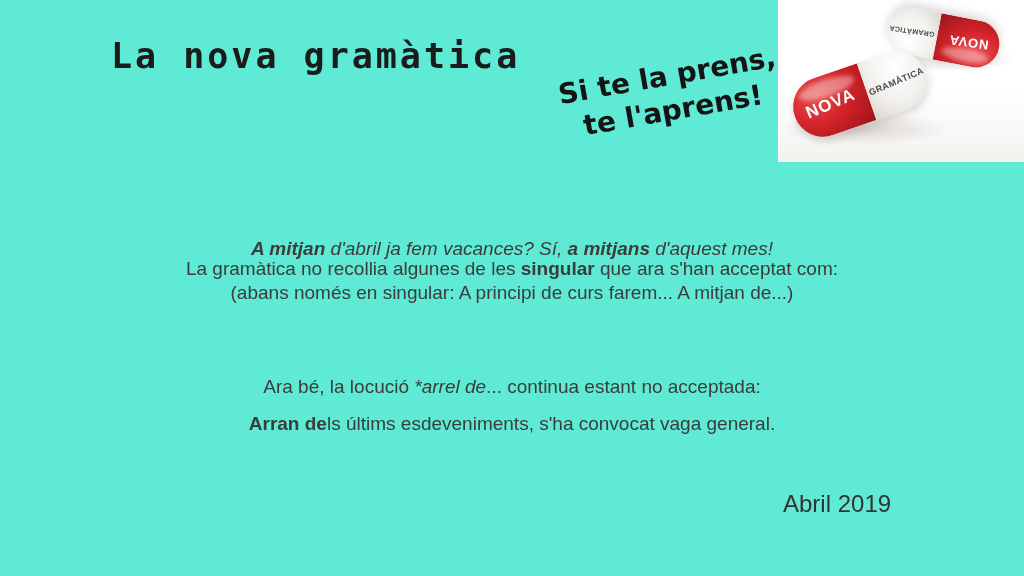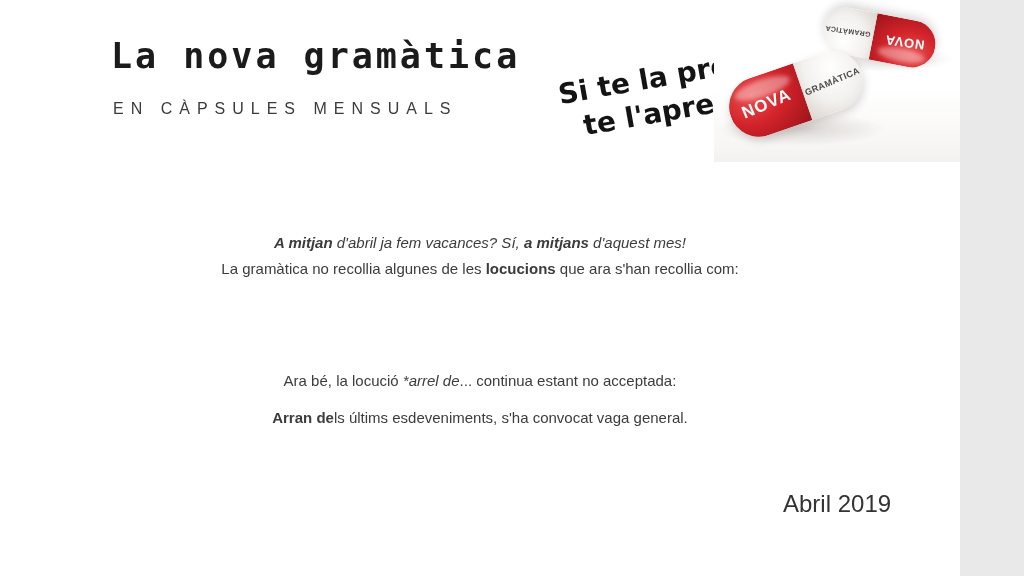--- a/index.html
+++ b/index.html
@@ -1,18 +1,18 @@
 <!DOCTYPE html>
 <html><head>
 <meta charset="utf-8">
 <style>
   html,body{margin:0;padding:0;background:#e9e9e9;}
   .slide{
-    position:relative;width:916px;height:576px;background:#ffffff;
-    overflow:hidden;font-family:"Liberation Sans",sans-serif;color:#3c3c3c;padding-left:44px;
+    position:relative;width:1024px;height:576px;background:#5eead4;
+    overflow:hidden;font-family:"Liberation Sans",sans-serif;color:#3c3c3c;
   }
 
   
   .title{
     position:absolute;left:111px;top:36px;
     font-family:"DejaVu Sans Mono",monospace;font-weight:bold;
     font-size:35px;letter-spacing:3px;color:#1b1b1b;white-space:nowrap;
   }
   .subtitle{
     position:absolute;left:113px;top:100px;
@@ -55,38 +55,37 @@
   .pill-back .nova{font-size:13px;font-weight:bold;color:#fff;letter-spacing:.8px;transform:rotate(-3deg);}
   .pill-back .gram{font-size:7px;font-weight:bold;color:#4a4a4a;letter-spacing:.3px;transform:rotate(-3deg);}
   .pill-shadow{
     position:absolute;border-radius:50%;
     background:radial-gradient(ellipse,rgba(90,70,60,.20) 0%,rgba(90,70,60,0) 70%);
   }
   .shadow-front{left:2px;top:112px;width:170px;height:34px;}
   .shadow-back{left:100px;top:46px;width:140px;height:26px;}
 
   
-  .para{position:absolute;left:0;width:100%;text-align:center;font-size:15px;color:#3c3c3c;}
+  .para{position:absolute;left:0;width:100%;text-align:center;font-size:19px;color:#3c3c3c;}
   .para b{font-weight:bold;}
   .p1{top:219px;font-style:italic;}
   .p2{top:257px;line-height:24px;}
   .p3{top:357px;}
   .p4{top:394px;}
   .it{font-style:italic;}
 
   
   .date{position:absolute;left:783px;top:490px;font-size:24px;color:#333;}
 </style>
 </head>
 <body>
 
 <div class="slide">
 
   <div class="title">La nova gramàtica</div>
-  <div class="subtitle">EN CÀPSULES MENSUALS</div>
 
   <div class="slogan">
     <div>Si te la prens,</div>
     <div>te l'aprens!</div>
   </div>
 
   <div class="photo">
     <div class="pill-shadow shadow-back"></div>
     <div class="pill pill-back">
       <div class="half red">
@@ -106,21 +105,22 @@
       <div class="half white">
         <span class="gram">GRAMÀTICA</span>
       </div>
       <div class="gloss"></div>
     </div>
   </div>
 
   <p class="para p1"><b>A mitjan</b><span> d'abril ja fem vacances? Sí, </span><b>a mitjans</b><span> d'aquest mes!</span></p>
 
   <div class="para p2">
-    <div><span>La gramàtica no recollia algunes de les </span><b>locucions</b><span> que ara s'han recollia com:</span></div>
+    <div><span>La gramàtica no recollia algunes de les </span><b>singular</b><span> que ara s'han acceptat com:</span></div>
+    <div>(abans només en singular: A principi de curs farem... A mitjan de...)</div>
   </div>
 
   <p class="para p4"><b>Arran de</b><span>ls últims esdeveniments, s'ha convocat vaga general.</span></p>
 
   <p class="para p3"><span>Ara bé, la locució </span><span class="it">*arrel de</span><span>... continua estant no acceptada:</span></p>
 
   <div class="date">Abril 2019</div>
 
 </div>
 

